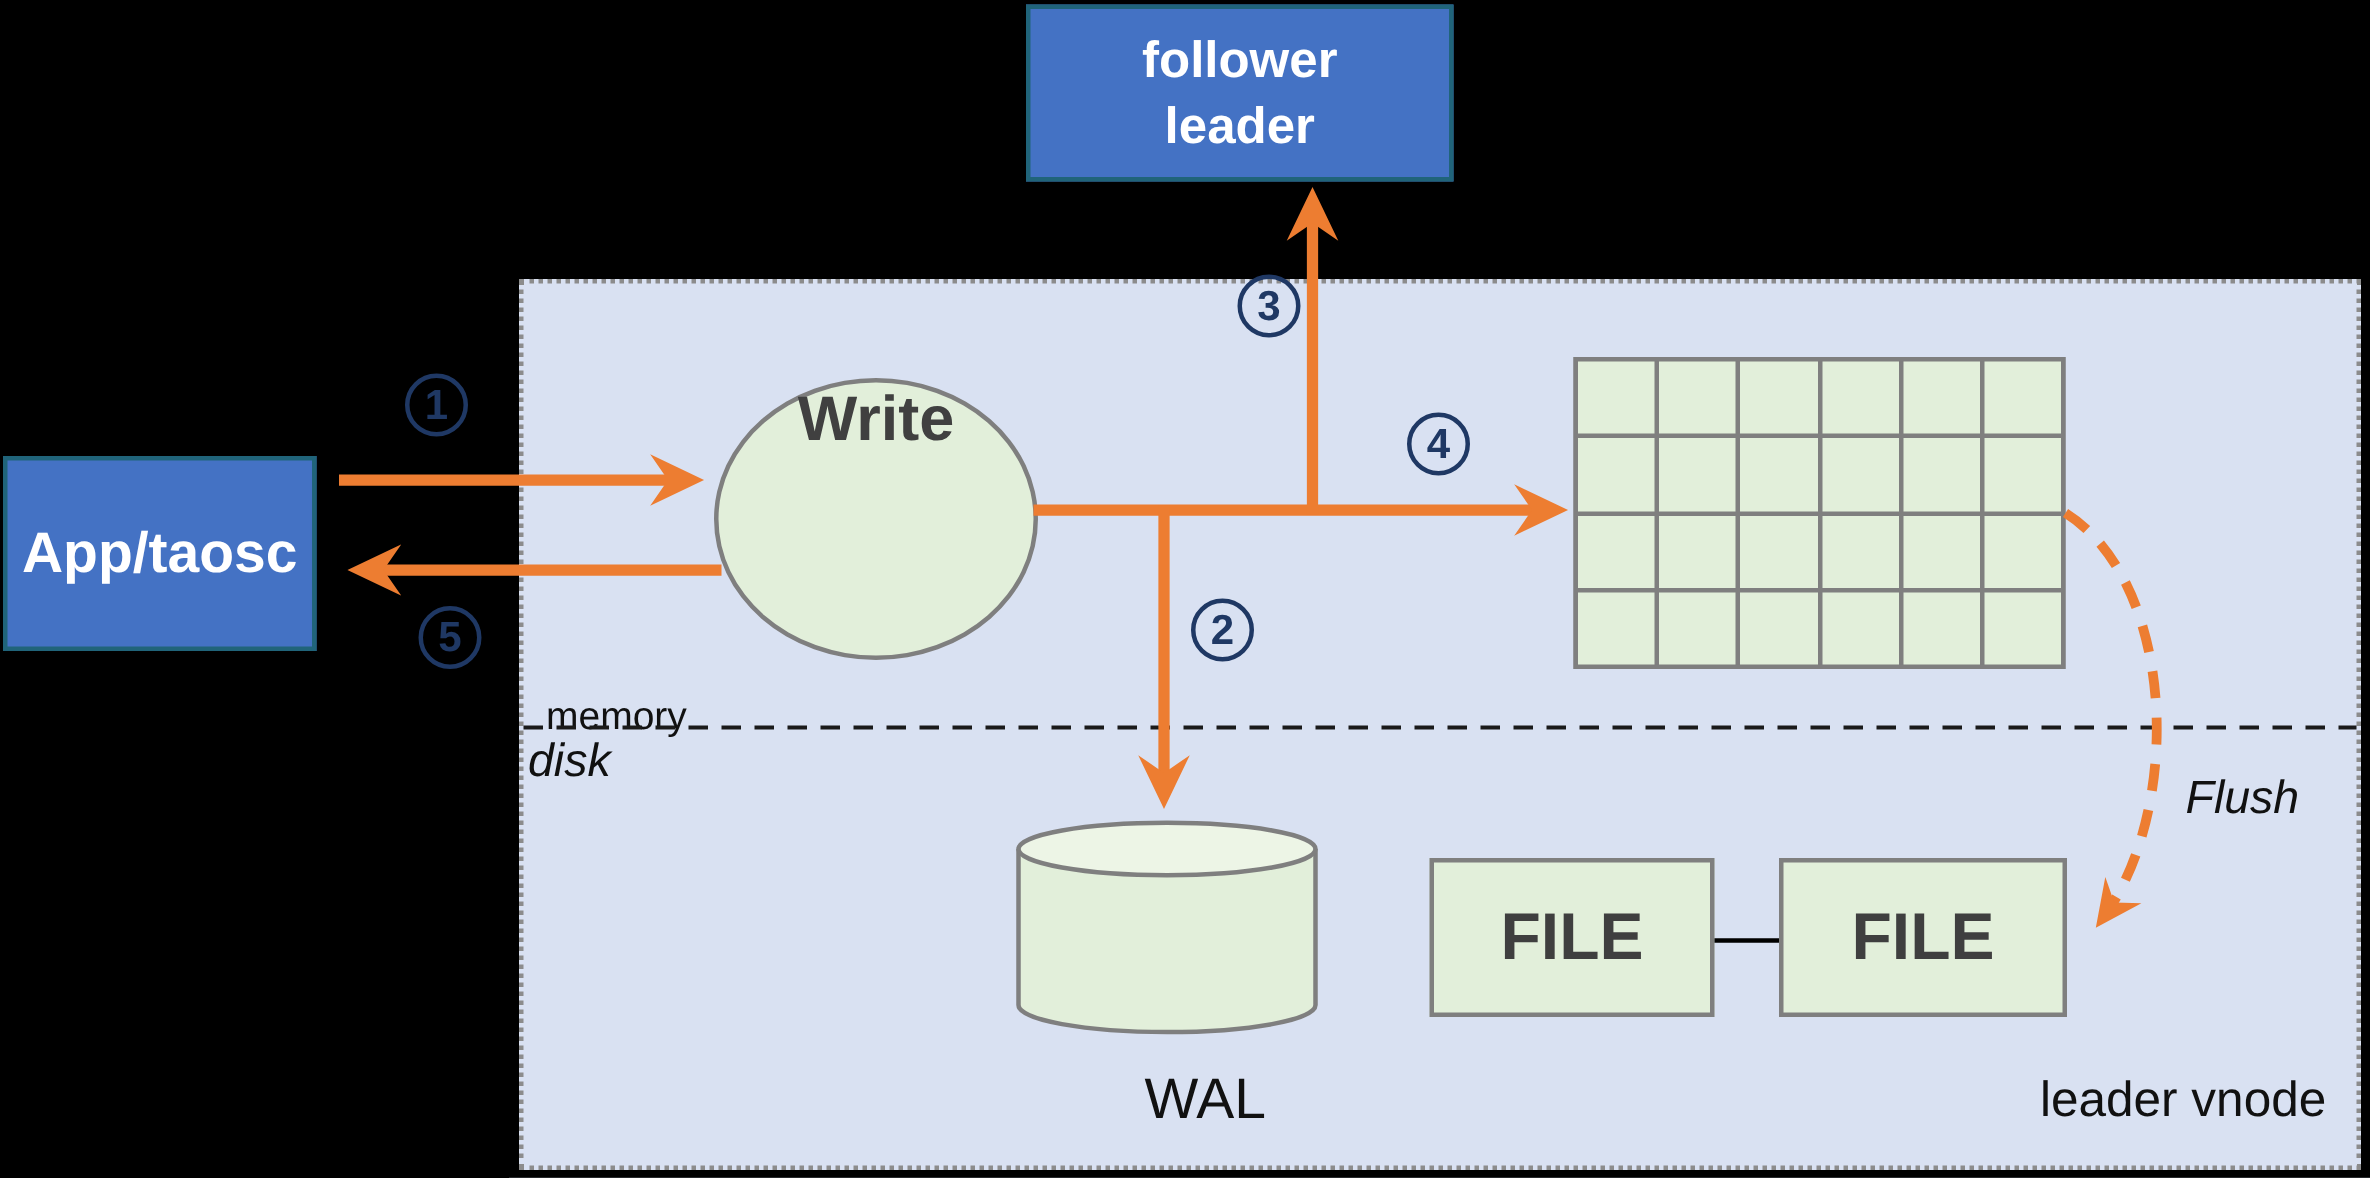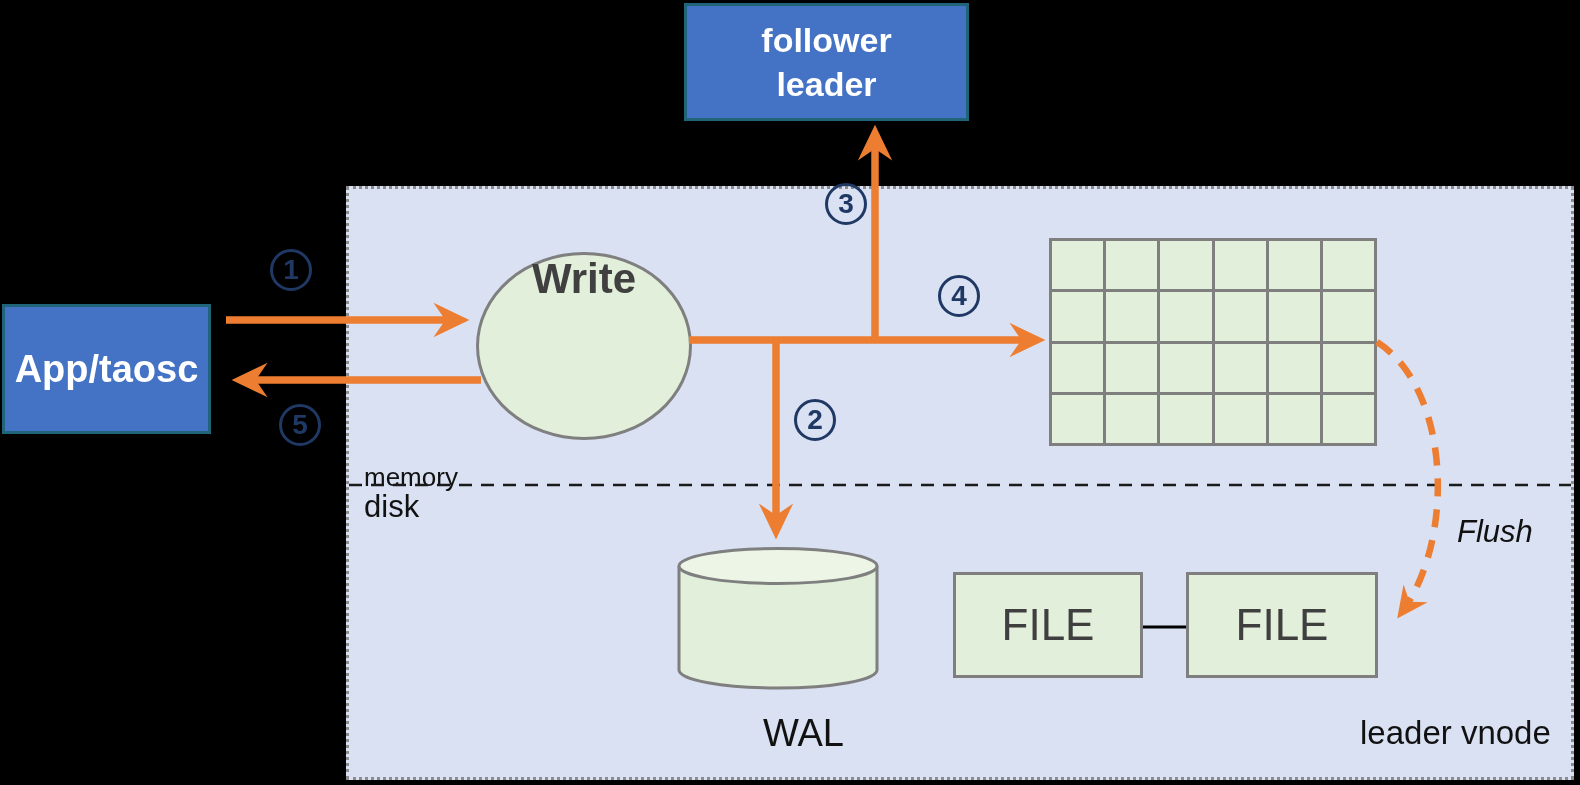--- a/index.html
+++ b/index.html
@@ -32,28 +32,28 @@
   #memtable-grid{
     left:1049px; top:238px; width:328px; height:208px;
     background:#7F7F7F; border:3px solid #7F7F7F; box-sizing:border-box;
     display:grid; gap:3px;
   }
   #memtable-grid .cell{ background:#E2EFDA; }
   
   .filebox{
     background:#E2EFDA; border:3px solid #7F7F7F; box-sizing:border-box;
     display:flex; align-items:center; justify-content:center;
-    font-size:44px; font-weight:normal; color:#3F3F3F;
+    font-size:44px; font-weight:bold; color:#3F3F3F;
   }
   #file-box-1{ left:953px; top:572px; width:190px; height:106px; }
   #file-box-2{ left:1186px; top:572px; width:192px; height:106px; }
   
   .lbl{ color:#111; }
   #memory-label{ left:364px; top:462px; font-size:26px; }
-  #disk-label{ left:364px; top:489px; font-size:31px; }
+  #disk-label{ left:352px; top:489px; font-size:31px;font-style:italic; }
   #wal-label{ left:714px; top:712px; width:130px; text-align:right; font-size:38px; }
   #flush-label{ left:1457px; top:514px; font-size:31px;font-style:italic; }
   #leader-label{ left:1336px; top:714px; font-size:33px;margin-left:24px; }
   
   .badge{
     width:42px; height:42px; border:3.5px solid #1F3864; border-radius:50%;
     box-sizing:border-box; color:#1F3864; font-size:28px; font-weight:600;
     display:flex; align-items:center; justify-content:center; background:transparent;
   }
   #step-1{ left:270px; top:249px; }

